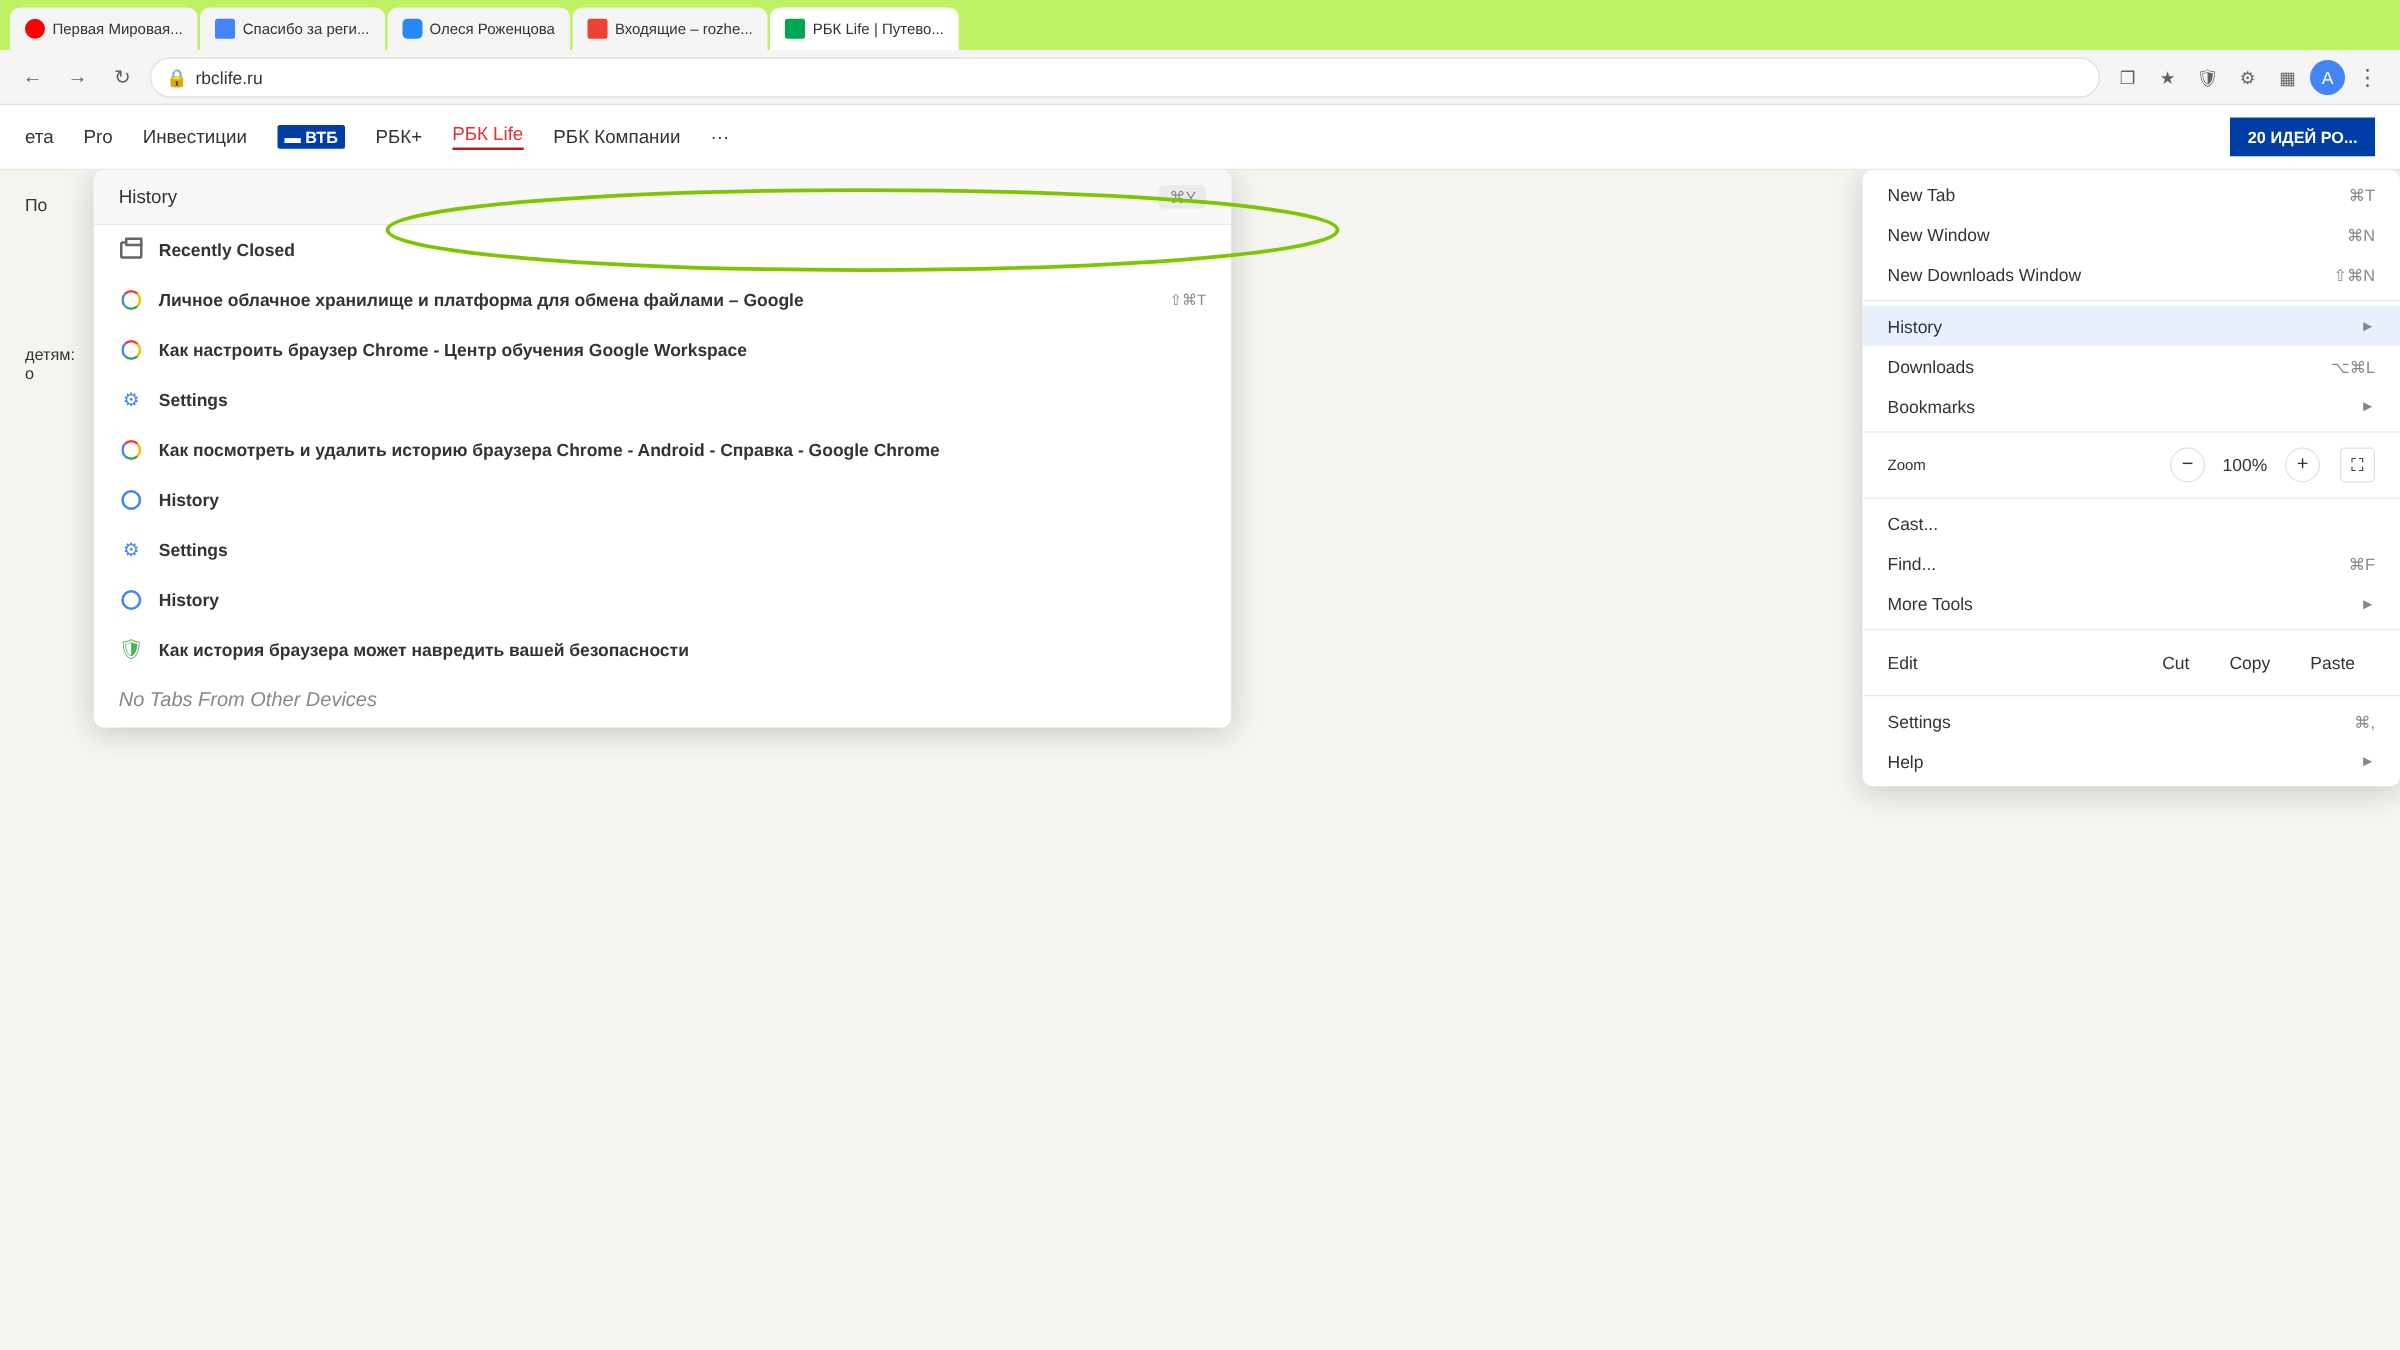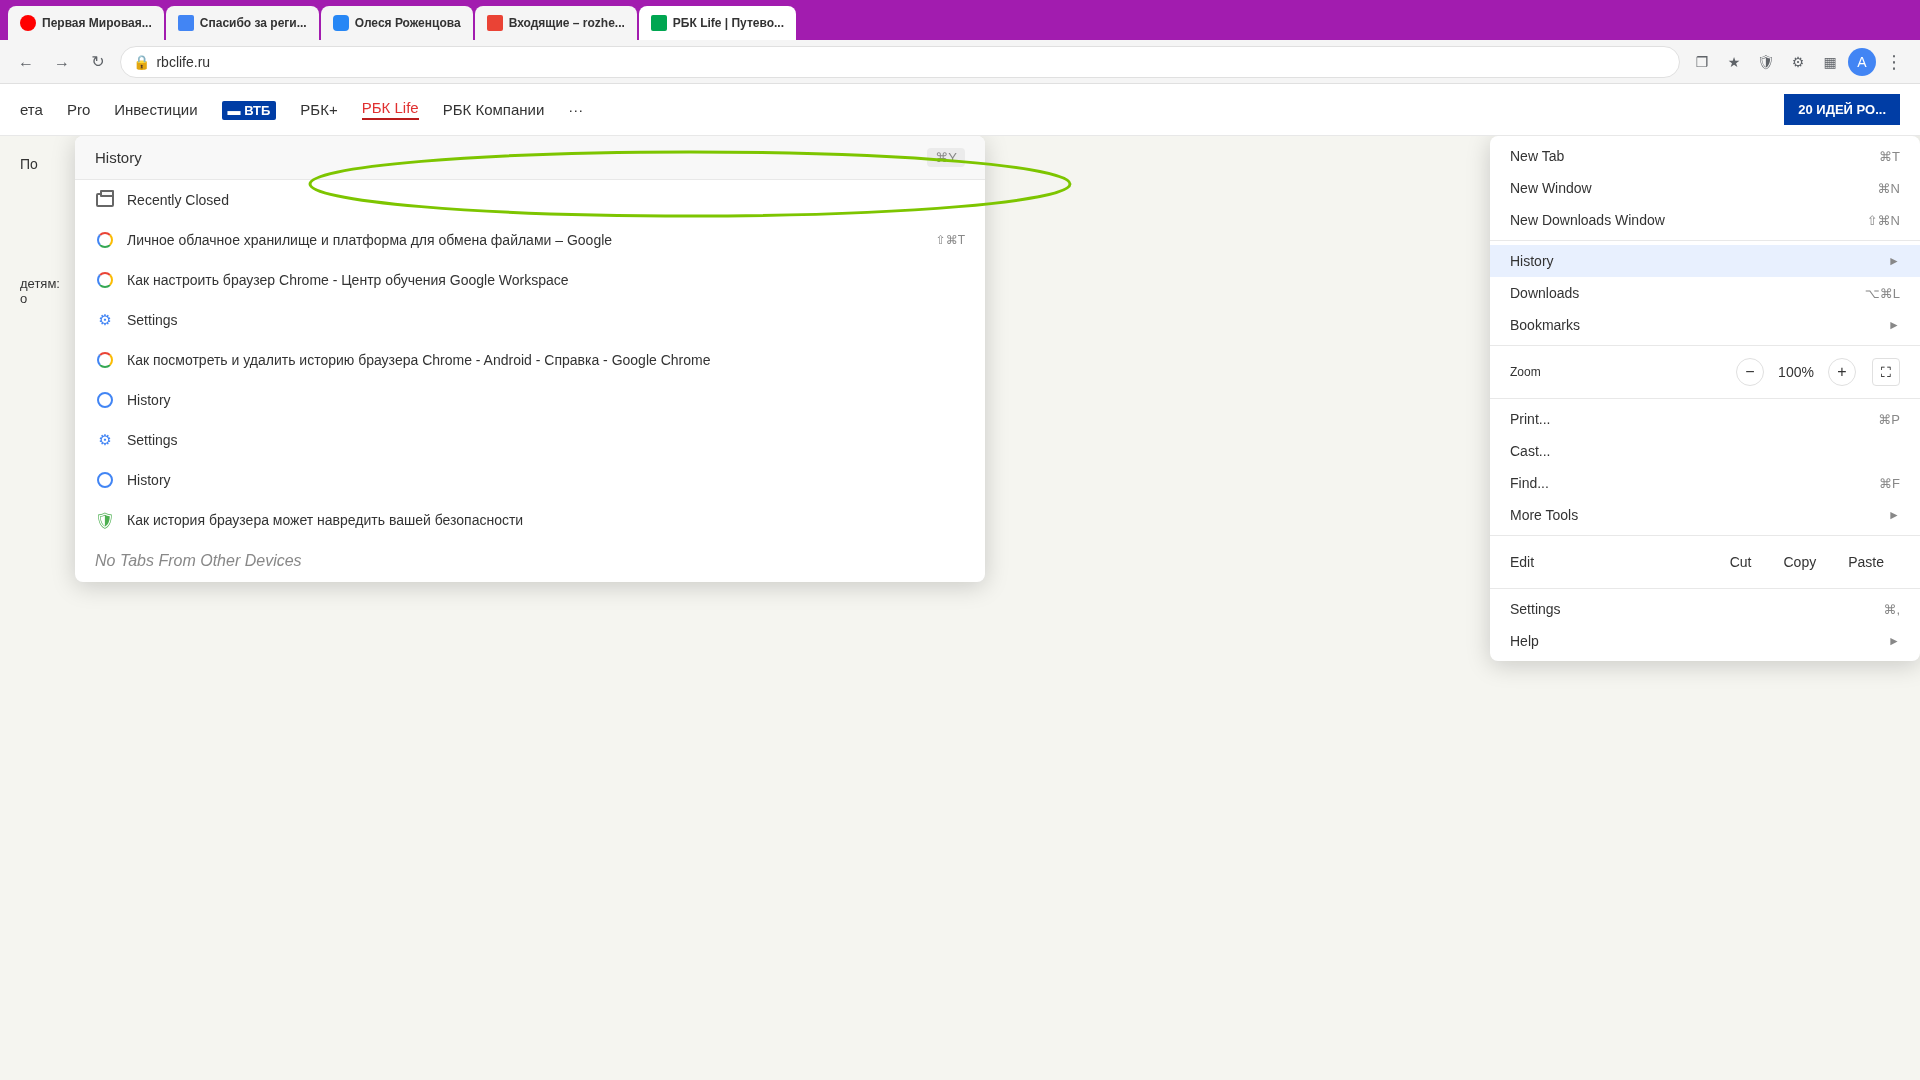--- a/index.html
+++ b/index.html
@@ -15,26 +15,25 @@
     
     .browser-chrome {
       background: #dee1e6;
       width: 100%;
       position: relative;
     }
 
     
     .tab-bar {
       height: 40px;
-      background: #a21caf;
+      background: #bef264;
       display: flex;
       align-items: flex-end;
       padding: 0 8px;
       gap: 2px;
-      font-weight: bold;
     }
 
     .tab {
       height: 34px;
       background: #f5f5f5;
       border-radius: 8px 8px 0 0;
       display: flex;
       align-items: center;
       padding: 0 12px;
       gap: 6px;
@@ -210,20 +209,21 @@
       display: flex;
       align-items: center;
       justify-content: center;
     }
 
     .history-item .item-text {
       flex: 1;
       overflow: hidden;
       text-overflow: ellipsis;
       white-space: nowrap;
+      font-weight: bold;
     }
 
     .history-item .item-shortcut {
       font-size: 12px;
       color: #888;
     }
 
     .recently-closed-icon {
       width: 18px;
       height: 14px;
@@ -625,24 +625,20 @@
         <button class="zoom-btn">+</button>
         <button class="zoom-fullscreen">
           <span style="font-size:14px;">⛶</span>
         </button>
       </div>
     </div>
 
     <div class="menu-divider"></div>
 
     <div class="menu-item">
-      <span class="menu-label">Print...</span>
-      <span class="menu-shortcut">⌘P</span>
-    </div>
-    <div class="menu-item">
       <span class="menu-label">Cast...</span>
     </div>
     <div class="menu-item">
       <span class="menu-label">Find...</span>
       <span class="menu-shortcut">⌘F</span>
     </div>
     <div class="menu-item">
       <span class="menu-label">More Tools</span>
       <span class="menu-arrow">►</span>
     </div>

